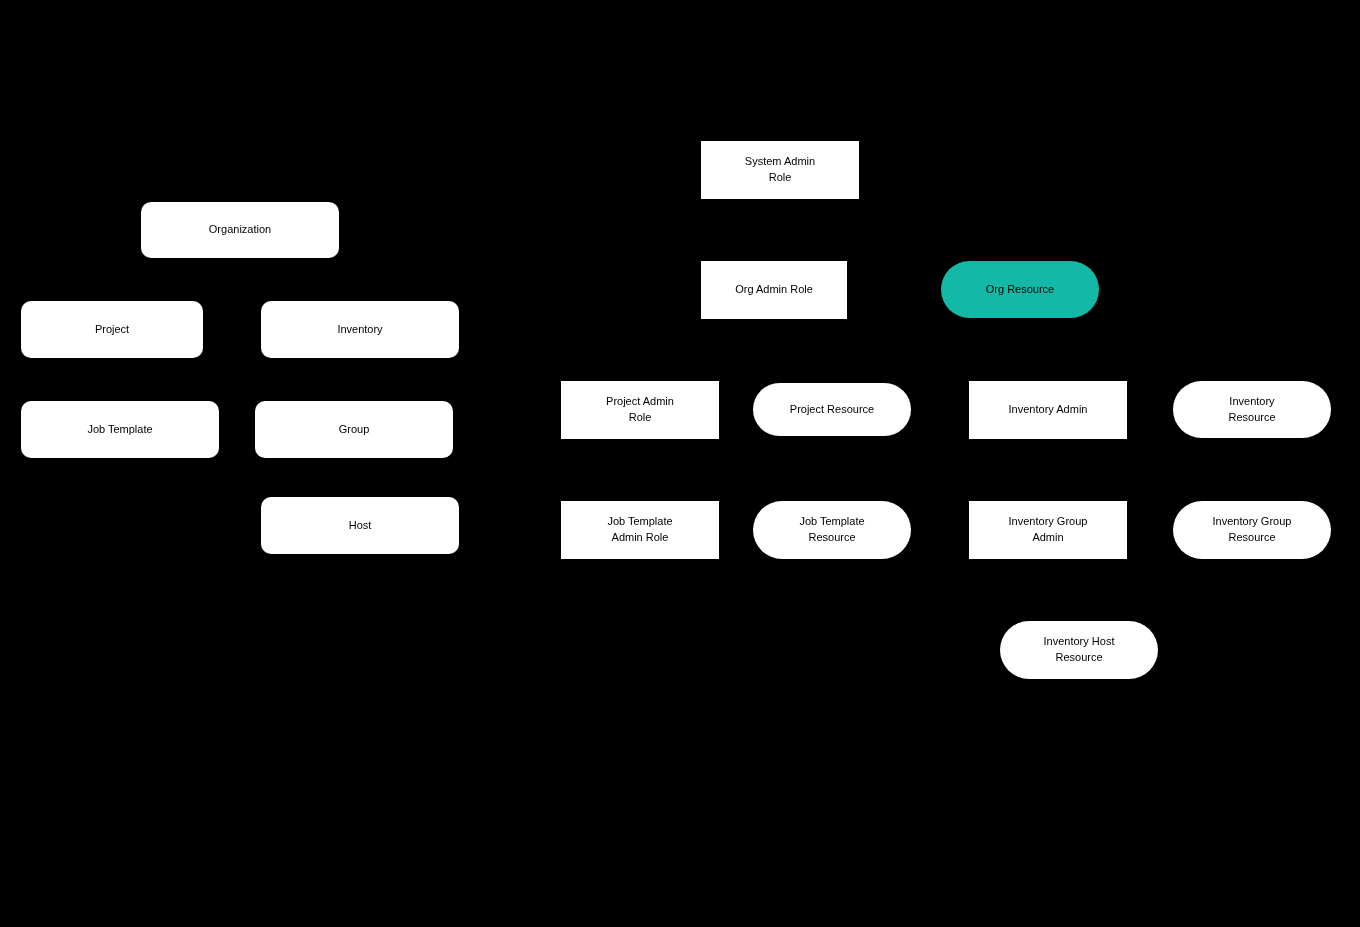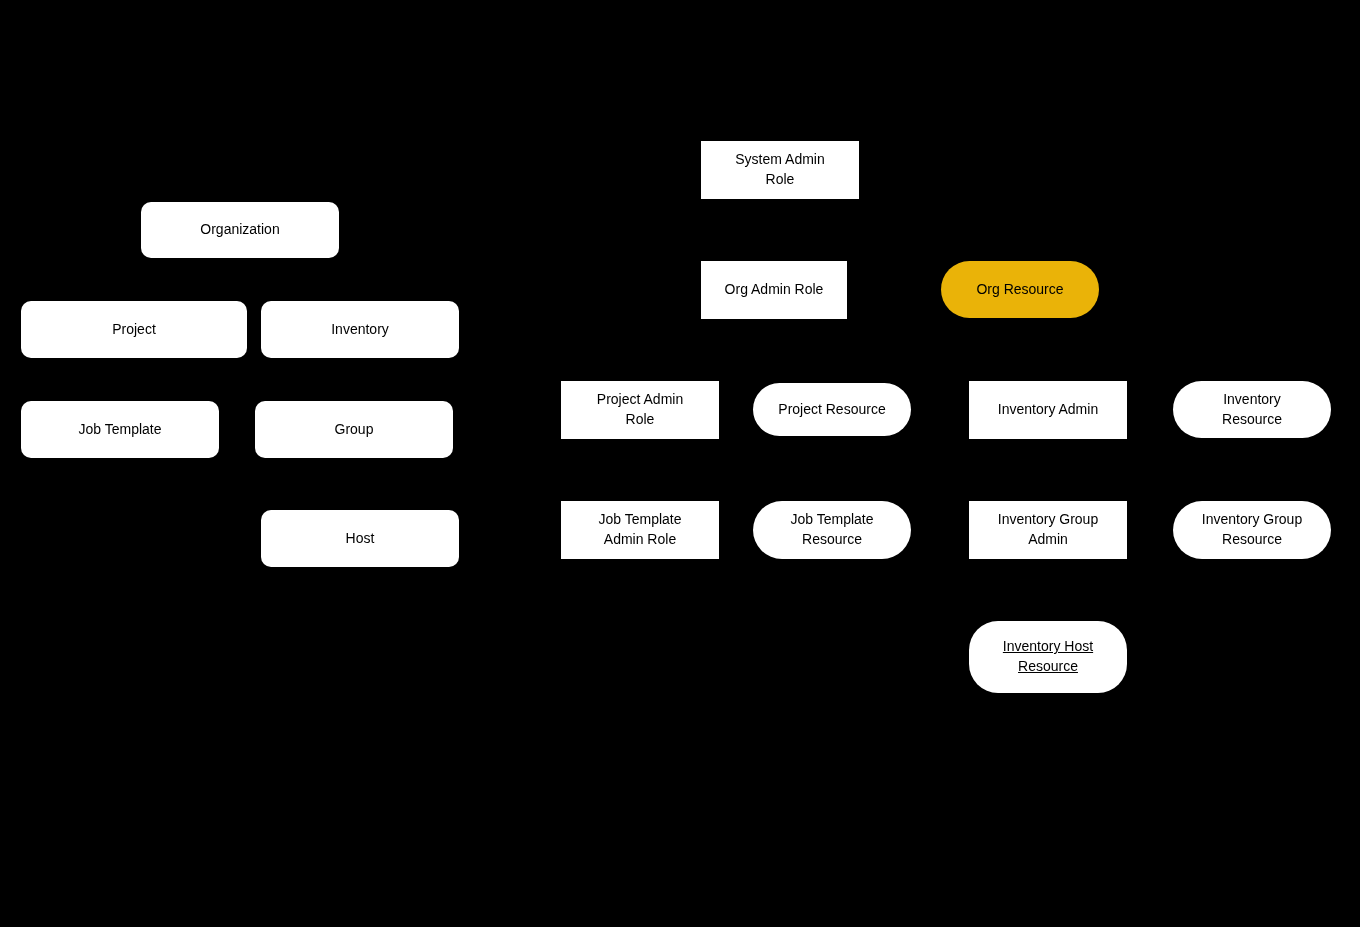--- a/index.html
+++ b/index.html
@@ -22,62 +22,62 @@
     height: 927px;
   }
   .node {
     position: absolute;
     background: #ffffff;
     color: #000000;
     display: flex;
     align-items: center;
     justify-content: center;
     text-align: center;
-    font-size: 14px;
+    font-size: 11px;
     line-height: 1.42;
     box-sizing: border-box;
   }
   .node .label {
     white-space: pre-line;
     padding: 0 6px;
   }
   .rounded { border-radius: 10px; }
   .rect    { border-radius: 0; }
   .pill    { border-radius: 29px; }
 </style>
 </head>
 <body style="background: rgb(0, 0, 0);">
 
 <div id="canvas">
     <div class="node rounded" style="left: 141px; top: 202px; width: 198px; height: 56px; background: rgb(255, 255, 255); color: rgb(0, 0, 0);">
       <span class="label">Organization</span>
     </div>
-    <div class="node rounded" style="left: 21px; top: 301px; width: 226px; height: 57px; background: rgb(255, 255, 255); color: rgb(0, 0, 0);">
+    <div class="node rounded" style="left: 21px; top: 301px; width: 182px; height: 57px; background: rgb(255, 255, 255); color: rgb(0, 0, 0);">
       <span class="label">Project</span>
     </div>
     <div class="node rounded" style="left: 261px; top: 301px; width: 198px; height: 57px; background: rgb(255, 255, 255); color: rgb(0, 0, 0);">
       <span class="label">Inventory</span>
     </div>
     <div class="node rounded" style="left: 21px; top: 401px; width: 198px; height: 57px; background: rgb(255, 255, 255); color: rgb(0, 0, 0);">
       <span class="label">Job Template</span>
     </div>
     <div class="node rounded" style="left: 255px; top: 401px; width: 198px; height: 57px; background: rgb(255, 255, 255); color: rgb(0, 0, 0);">
       <span class="label">Group</span>
     </div>
-    <div class="node rounded" style="left: 261px; top: 510px; width: 198px; height: 57px; background: rgb(255, 255, 255); color: rgb(0, 0, 0);">
+    <div class="node rounded" style="left: 261px; top: 497px; width: 198px; height: 57px; background: rgb(255, 255, 255); color: rgb(0, 0, 0);">
       <span class="label">Host</span>
     </div>
     <div class="node rect" style="left: 701px; top: 141px; width: 158px; height: 58px; background: rgb(255, 255, 255); color: rgb(0, 0, 0);">
       <span class="label">System Admin
 Role</span>
     </div>
     <div class="node rect" style="left: 701px; top: 261px; width: 146px; height: 58px; background: rgb(255, 255, 255); color: rgb(0, 0, 0);">
       <span class="label">Org Admin Role</span>
     </div>
-    <div class="node pill" style="left: 941px; top: 261px; width: 158px; height: 57px; background: #eab308; color: rgb(0, 0, 0);">
+    <div class="node pill" style="left: 941px; top: 261px; width: 158px; height: 57px; background: #14b8a6; color: rgb(0, 0, 0);">
       <span class="label">Org Resource</span>
     </div>
     <div class="node rect" style="left: 561px; top: 381px; width: 158px; height: 58px; background: rgb(255, 255, 255); color: rgb(0, 0, 0);">
       <span class="label">Project Admin
 Role</span>
     </div>
     <div class="node rect" style="left: 969px; top: 381px; width: 158px; height: 58px; background: rgb(255, 255, 255); color: rgb(0, 0, 0);">
       <span class="label">Inventory Admin</span>
     </div>
     <div class="node pill" style="left: 753px; top: 383px; width: 158px; height: 53px; background: rgb(255, 255, 255); color: rgb(0, 0, 0);">
@@ -96,17 +96,17 @@
 Resource</span>
     </div>
     <div class="node rect" style="left: 969px; top: 501px; width: 158px; height: 58px; background: rgb(255, 255, 255); color: rgb(0, 0, 0);">
       <span class="label">Inventory Group
 Admin</span>
     </div>
     <div class="node pill" style="left: 1173px; top: 501px; width: 158px; height: 58px; background: rgb(255, 255, 255); color: rgb(0, 0, 0);">
       <span class="label">Inventory Group
 Resource</span>
     </div>
-    <div class="node pill" style="left: 969px; top: 621px; width: 158px; height: 72px; background: rgb(255, 255, 255); color: rgb(0, 0, 0); text-decoration: underline;">
+    <div class="node pill" style="left: 1000px; top: 621px; width: 158px; height: 58px; background: rgb(255, 255, 255); color: rgb(0, 0, 0);">
       <span class="label">Inventory Host
 Resource</span>
     </div>
   </div>
 
 </body></html>

